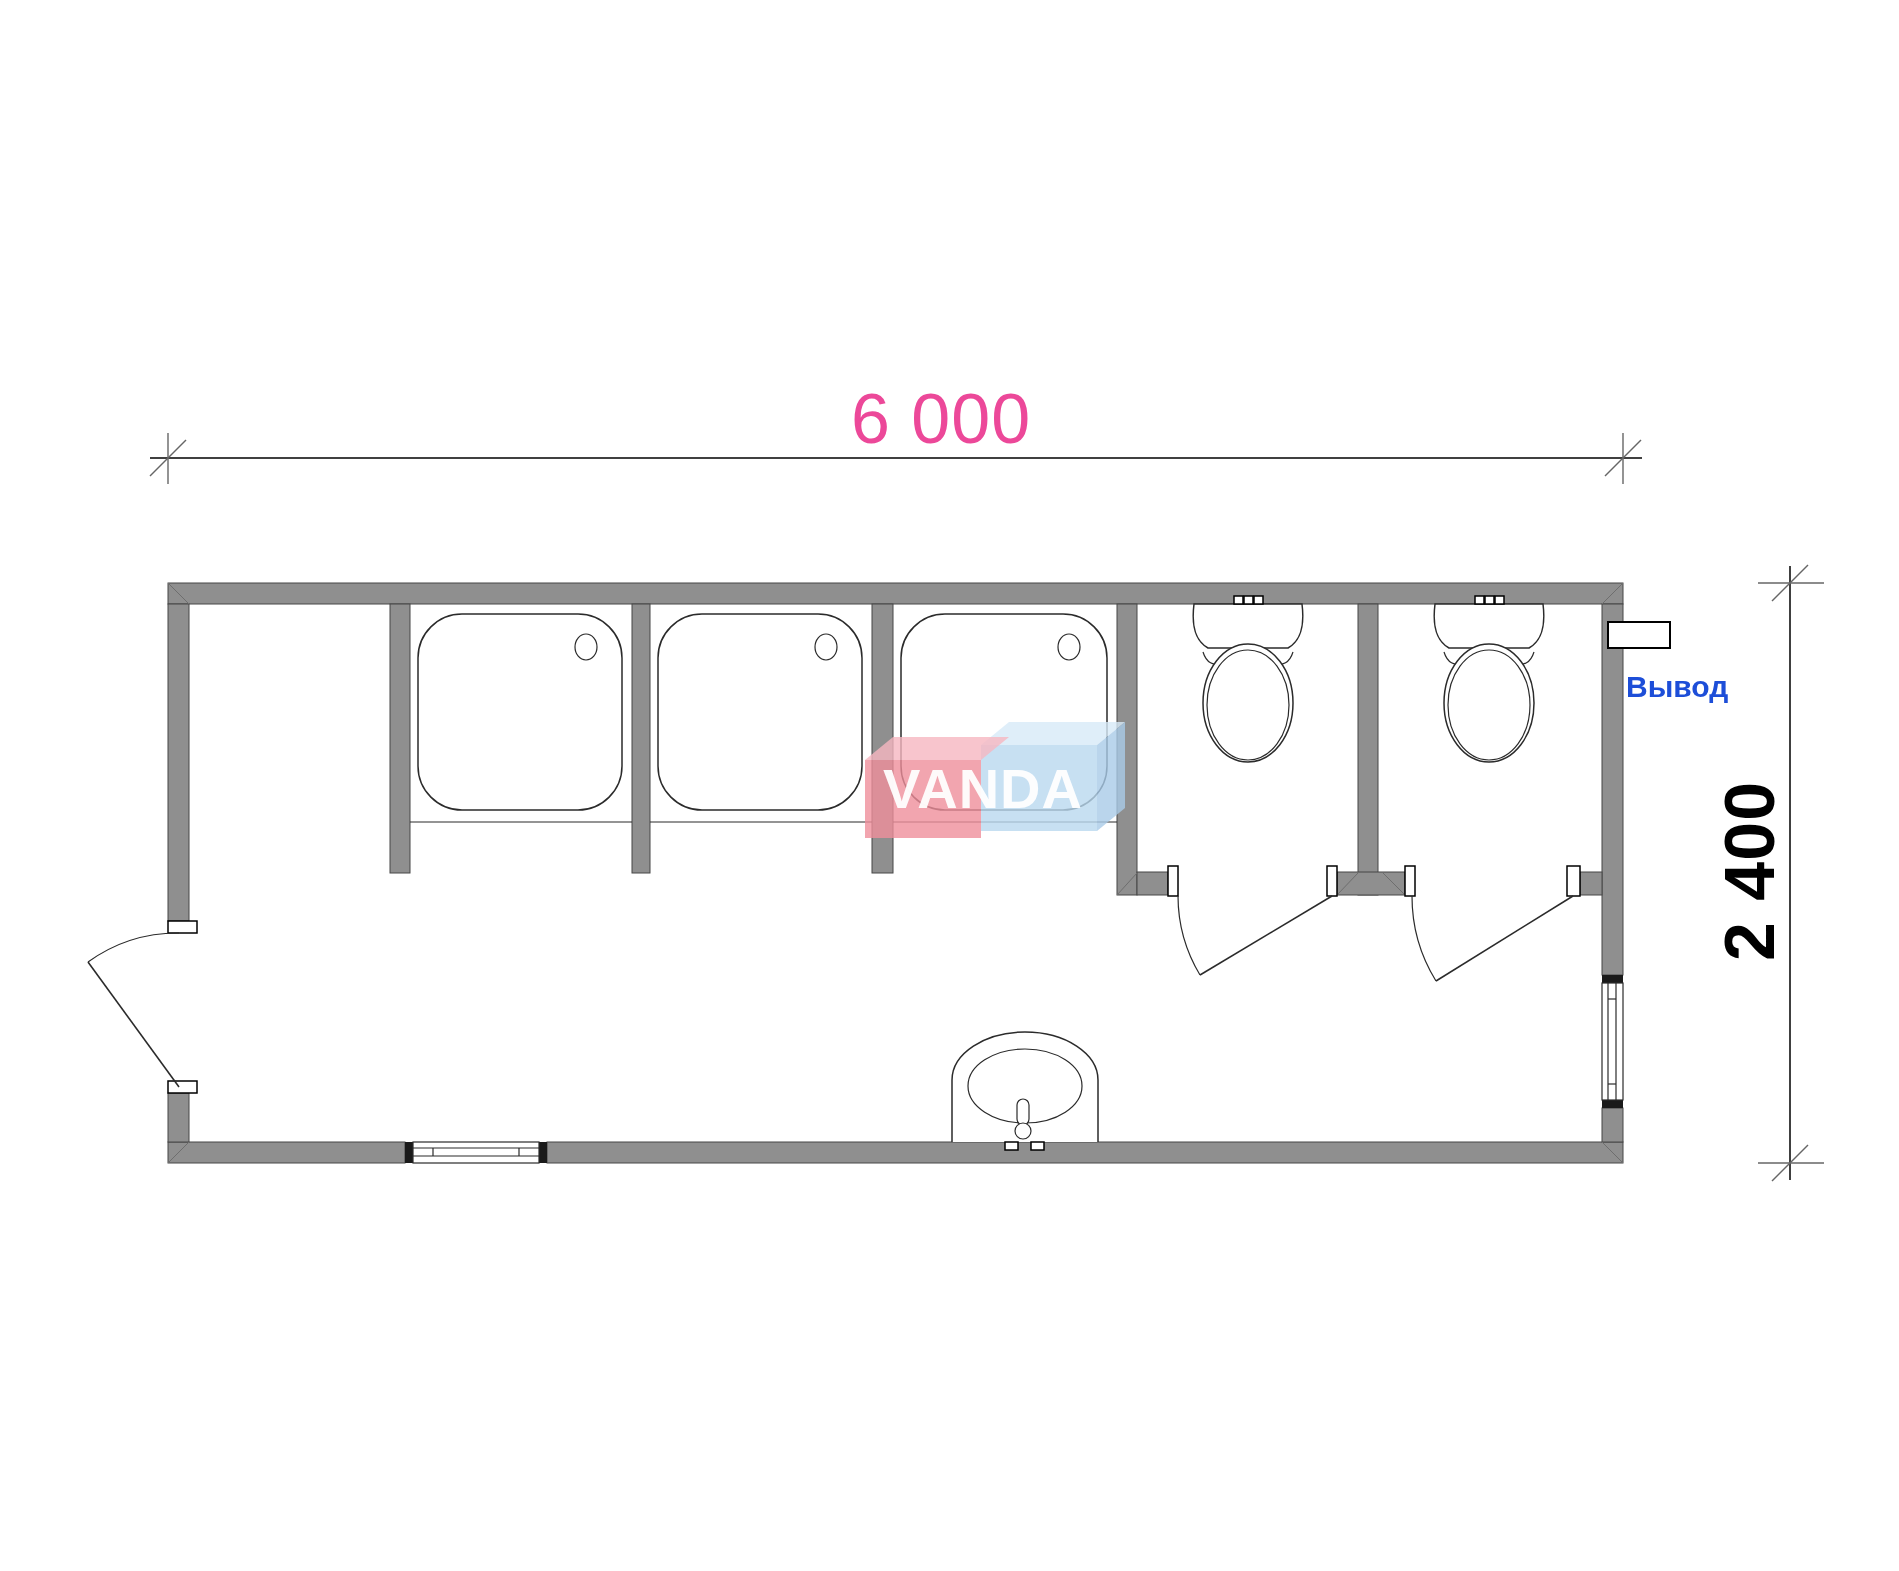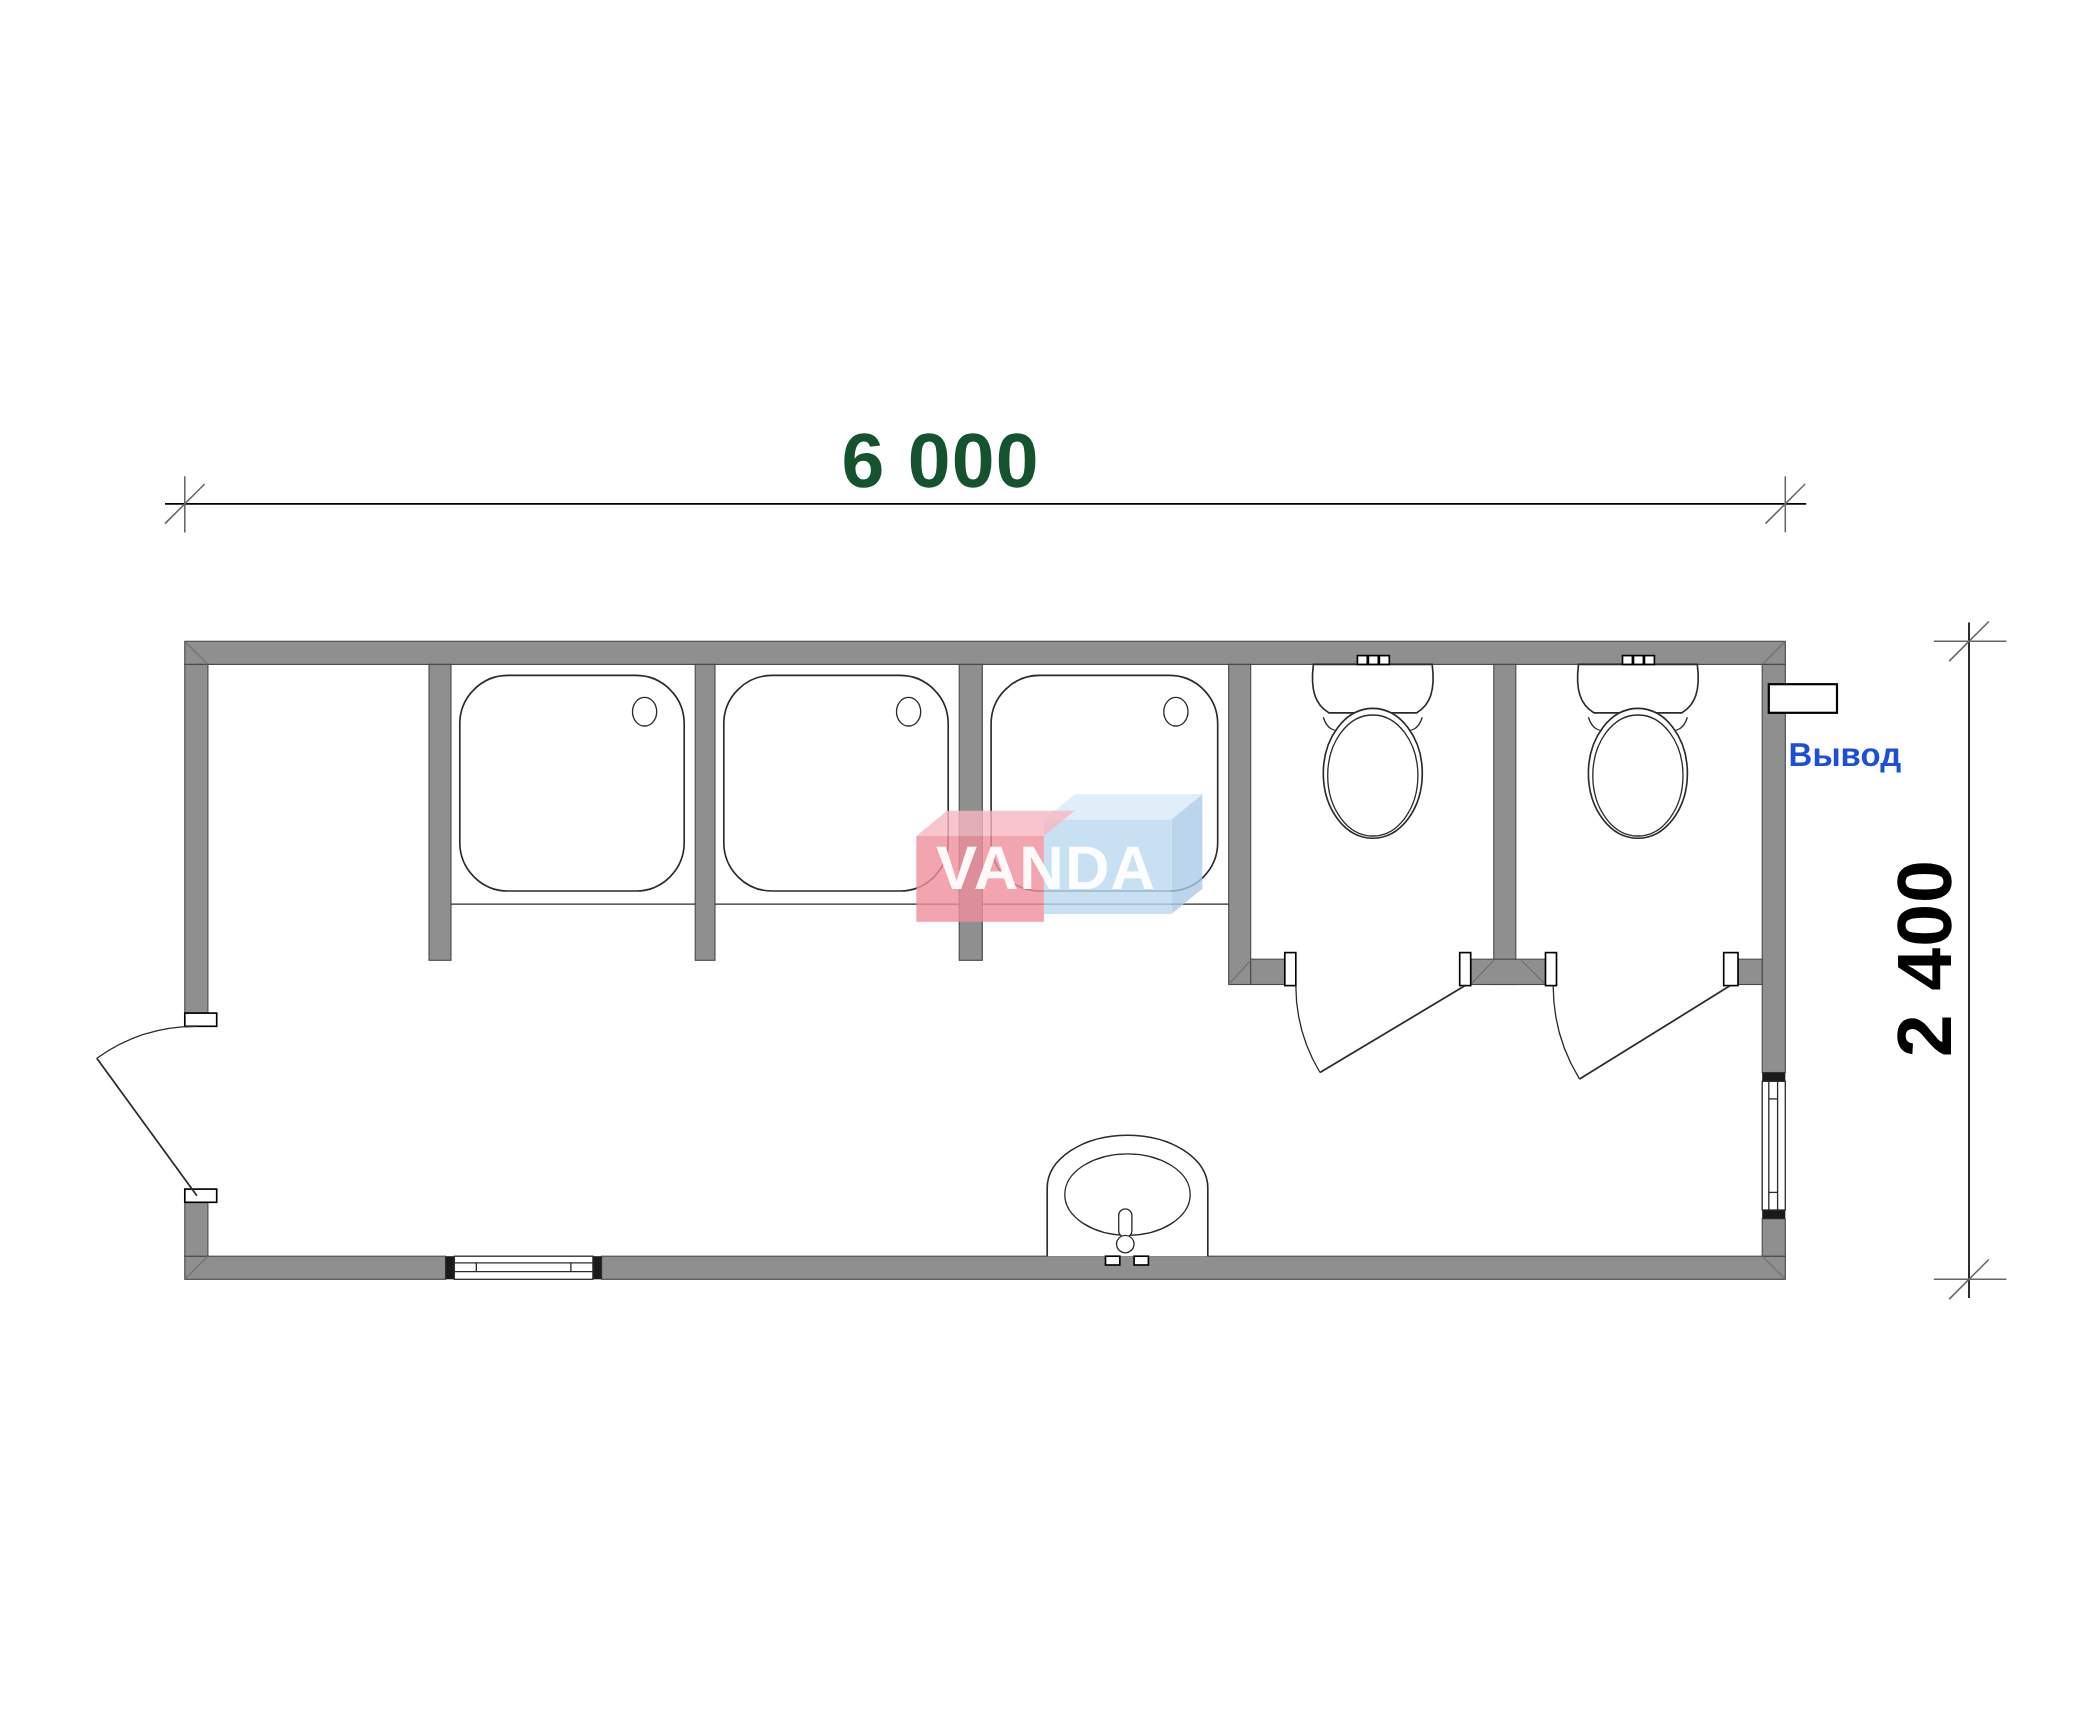--- a/index.html
+++ b/index.html
@@ -13,29 +13,29 @@
   .fixthin{fill:#ffffff;stroke:var(--line,#2b2b2b);stroke-width:1.2;}
   .thin{fill:none;stroke:var(--line,#2b2b2b);stroke-width:1.2;}
   .door{fill:none;stroke:var(--line,#2b2b2b);stroke-width:1.6;}
   .jamb{fill:#ffffff;stroke:#000000;stroke-width:1.5;}
   .jblack{fill:#1a1a1a;stroke:none;}
   .dim{stroke:var(--dim-line,#000);stroke-width:1.5;fill:none;}
   .tick{stroke:var(--dim-tick,#666);stroke-width:1.4;fill:none;}
   .miter{stroke:#6e6e6e;stroke-width:1;fill:none;}
 
   
-  .dim-label-h{position:absolute;left:695px;top:383px;width:320px;text-align:center;
-    font-size:70px;font-weight:bold;color:#14532d;letter-spacing:1px;line-height:72px;white-space:nowrap;}
+  .dim-label-h{position:absolute;left:781px;top:383px;width:320px;text-align:center;
+    font-size:70px;font-weight:normal;color:#ec4899;letter-spacing:1px;line-height:72px;white-space:nowrap;}
   .dim-label-v{position:absolute;left:1640px;top:788px;width:220px;height:166px;
     display:flex;align-items:center;justify-content:center;transform:rotate(-90deg);
     font-size:70px;font-weight:bold;color:#000;letter-spacing:1px;white-space:nowrap;}
   .outlet-label{position:absolute;left:1626px;top:670px;font-size:30px;font-weight:bold;color:#1d4ed8;white-space:nowrap;}
 
   
-  .logo{position:absolute;left:820px;top:715px;width:285px;height:130px;}
+  .logo{position:absolute;left:852px;top:715px;width:285px;height:130px;}
   .logo svg{position:absolute;left:0;top:0;}
   .logo .face{opacity:0.8;}
   .logo-text{position:absolute;left:0px;top:46px;width:262px;text-align:center;
     font-size:56px;font-weight:bold;color:var(--logo-text,#fff);letter-spacing:1px;opacity:0.95;line-height:56px;}
 </style>
 </head>
 <body>
 
 <div class="stage">
 

